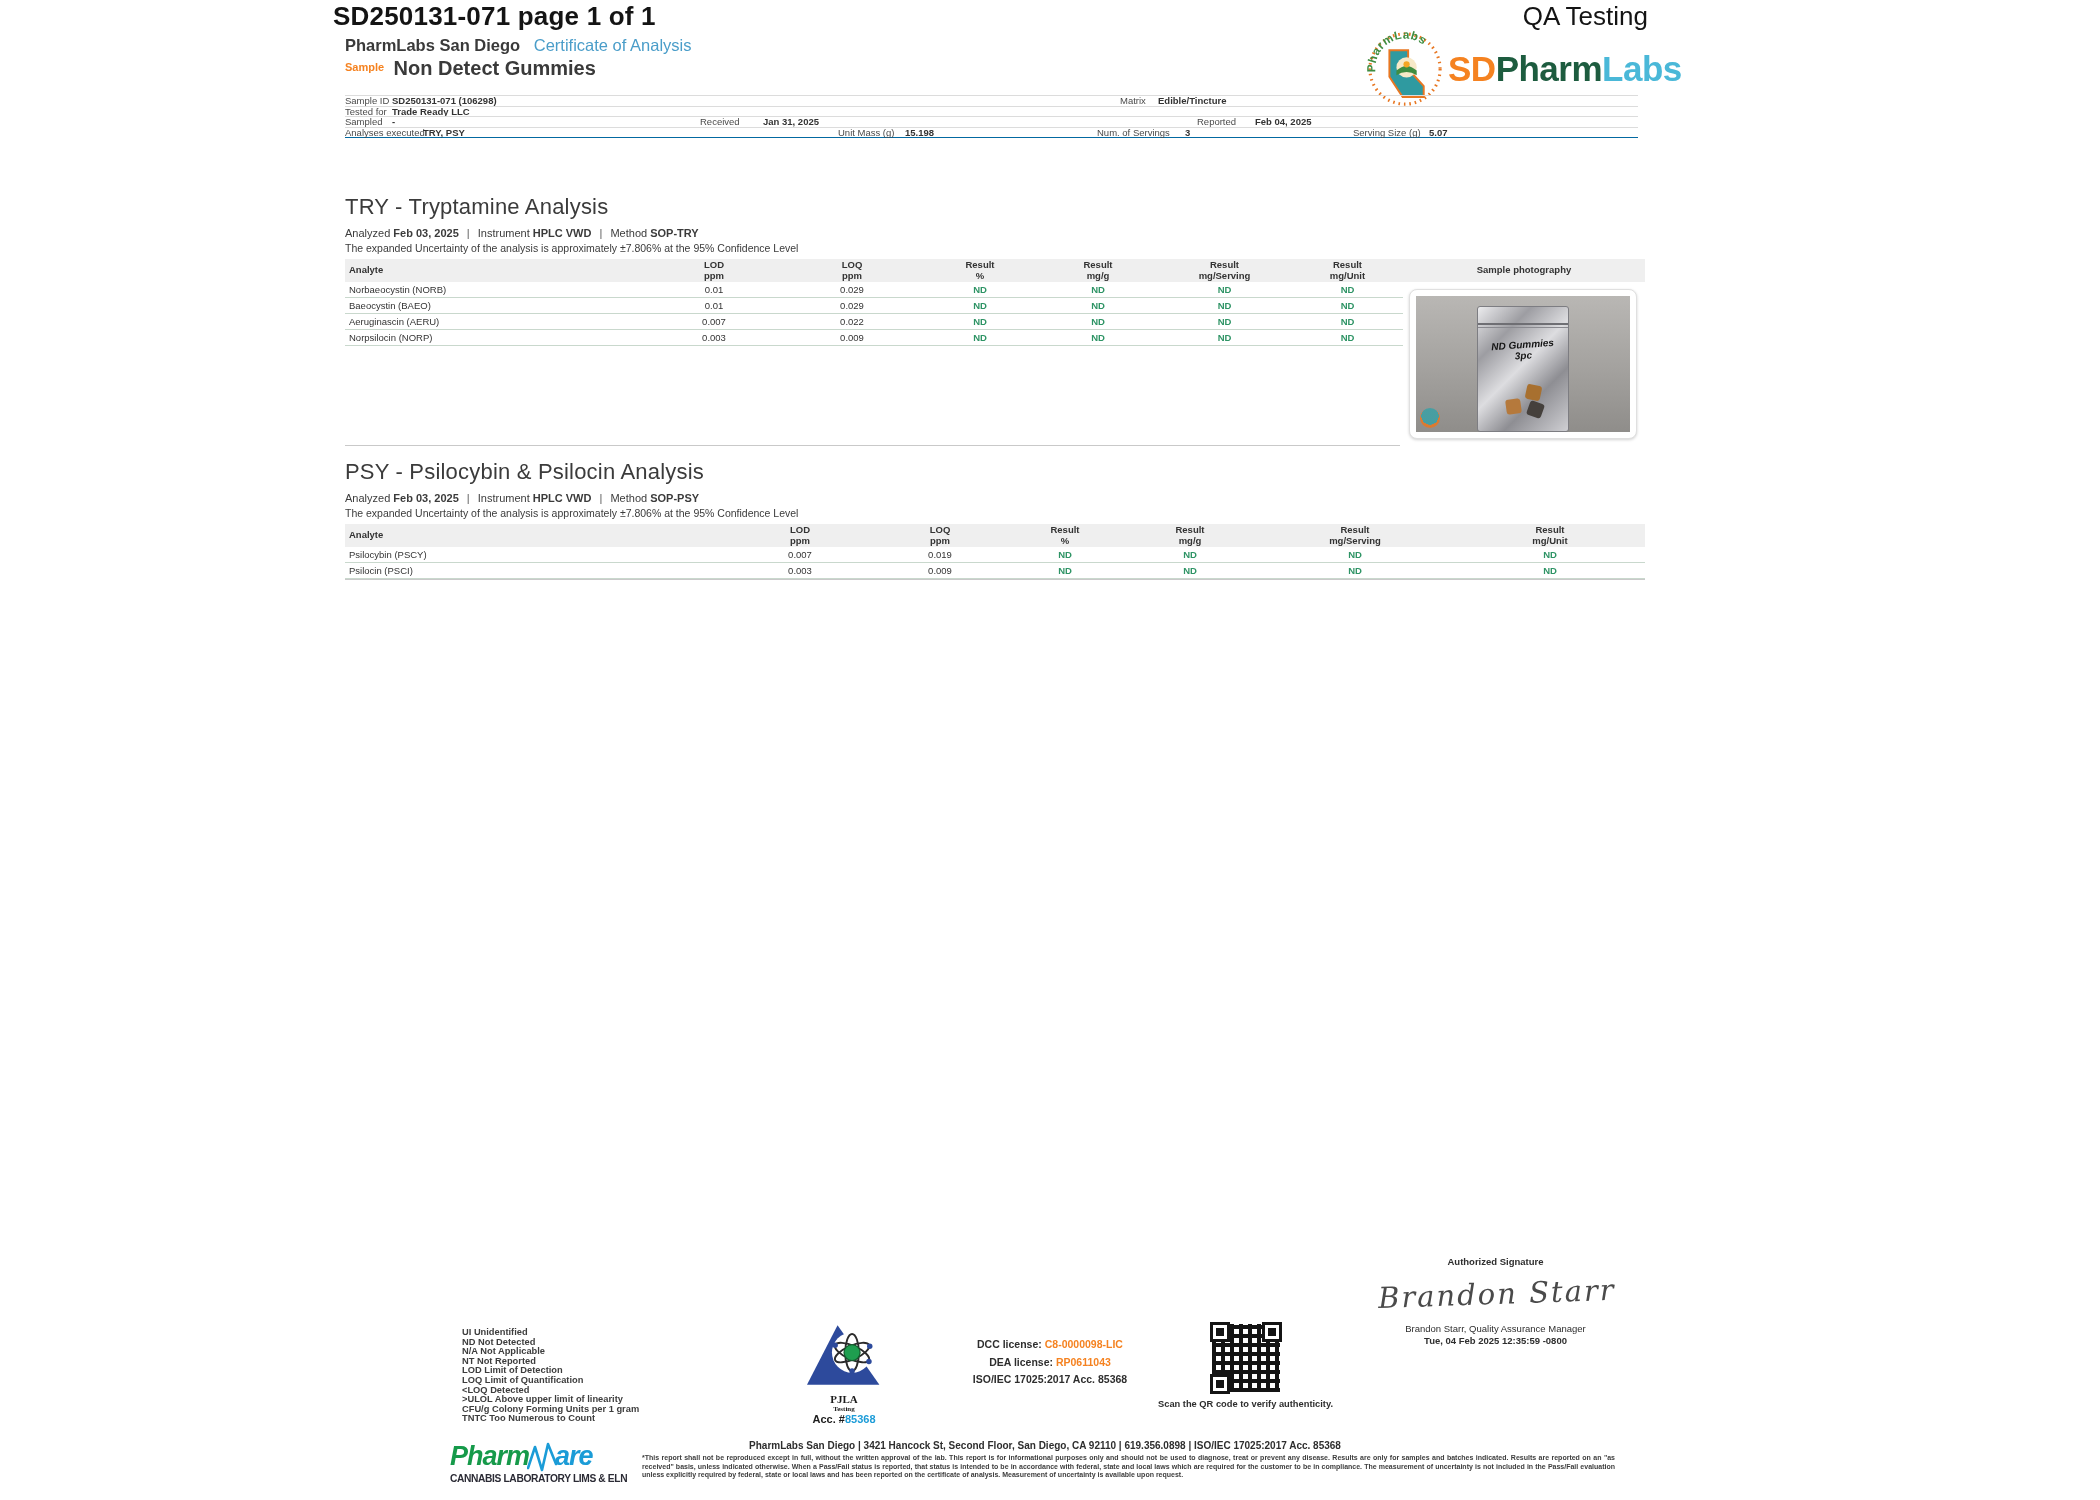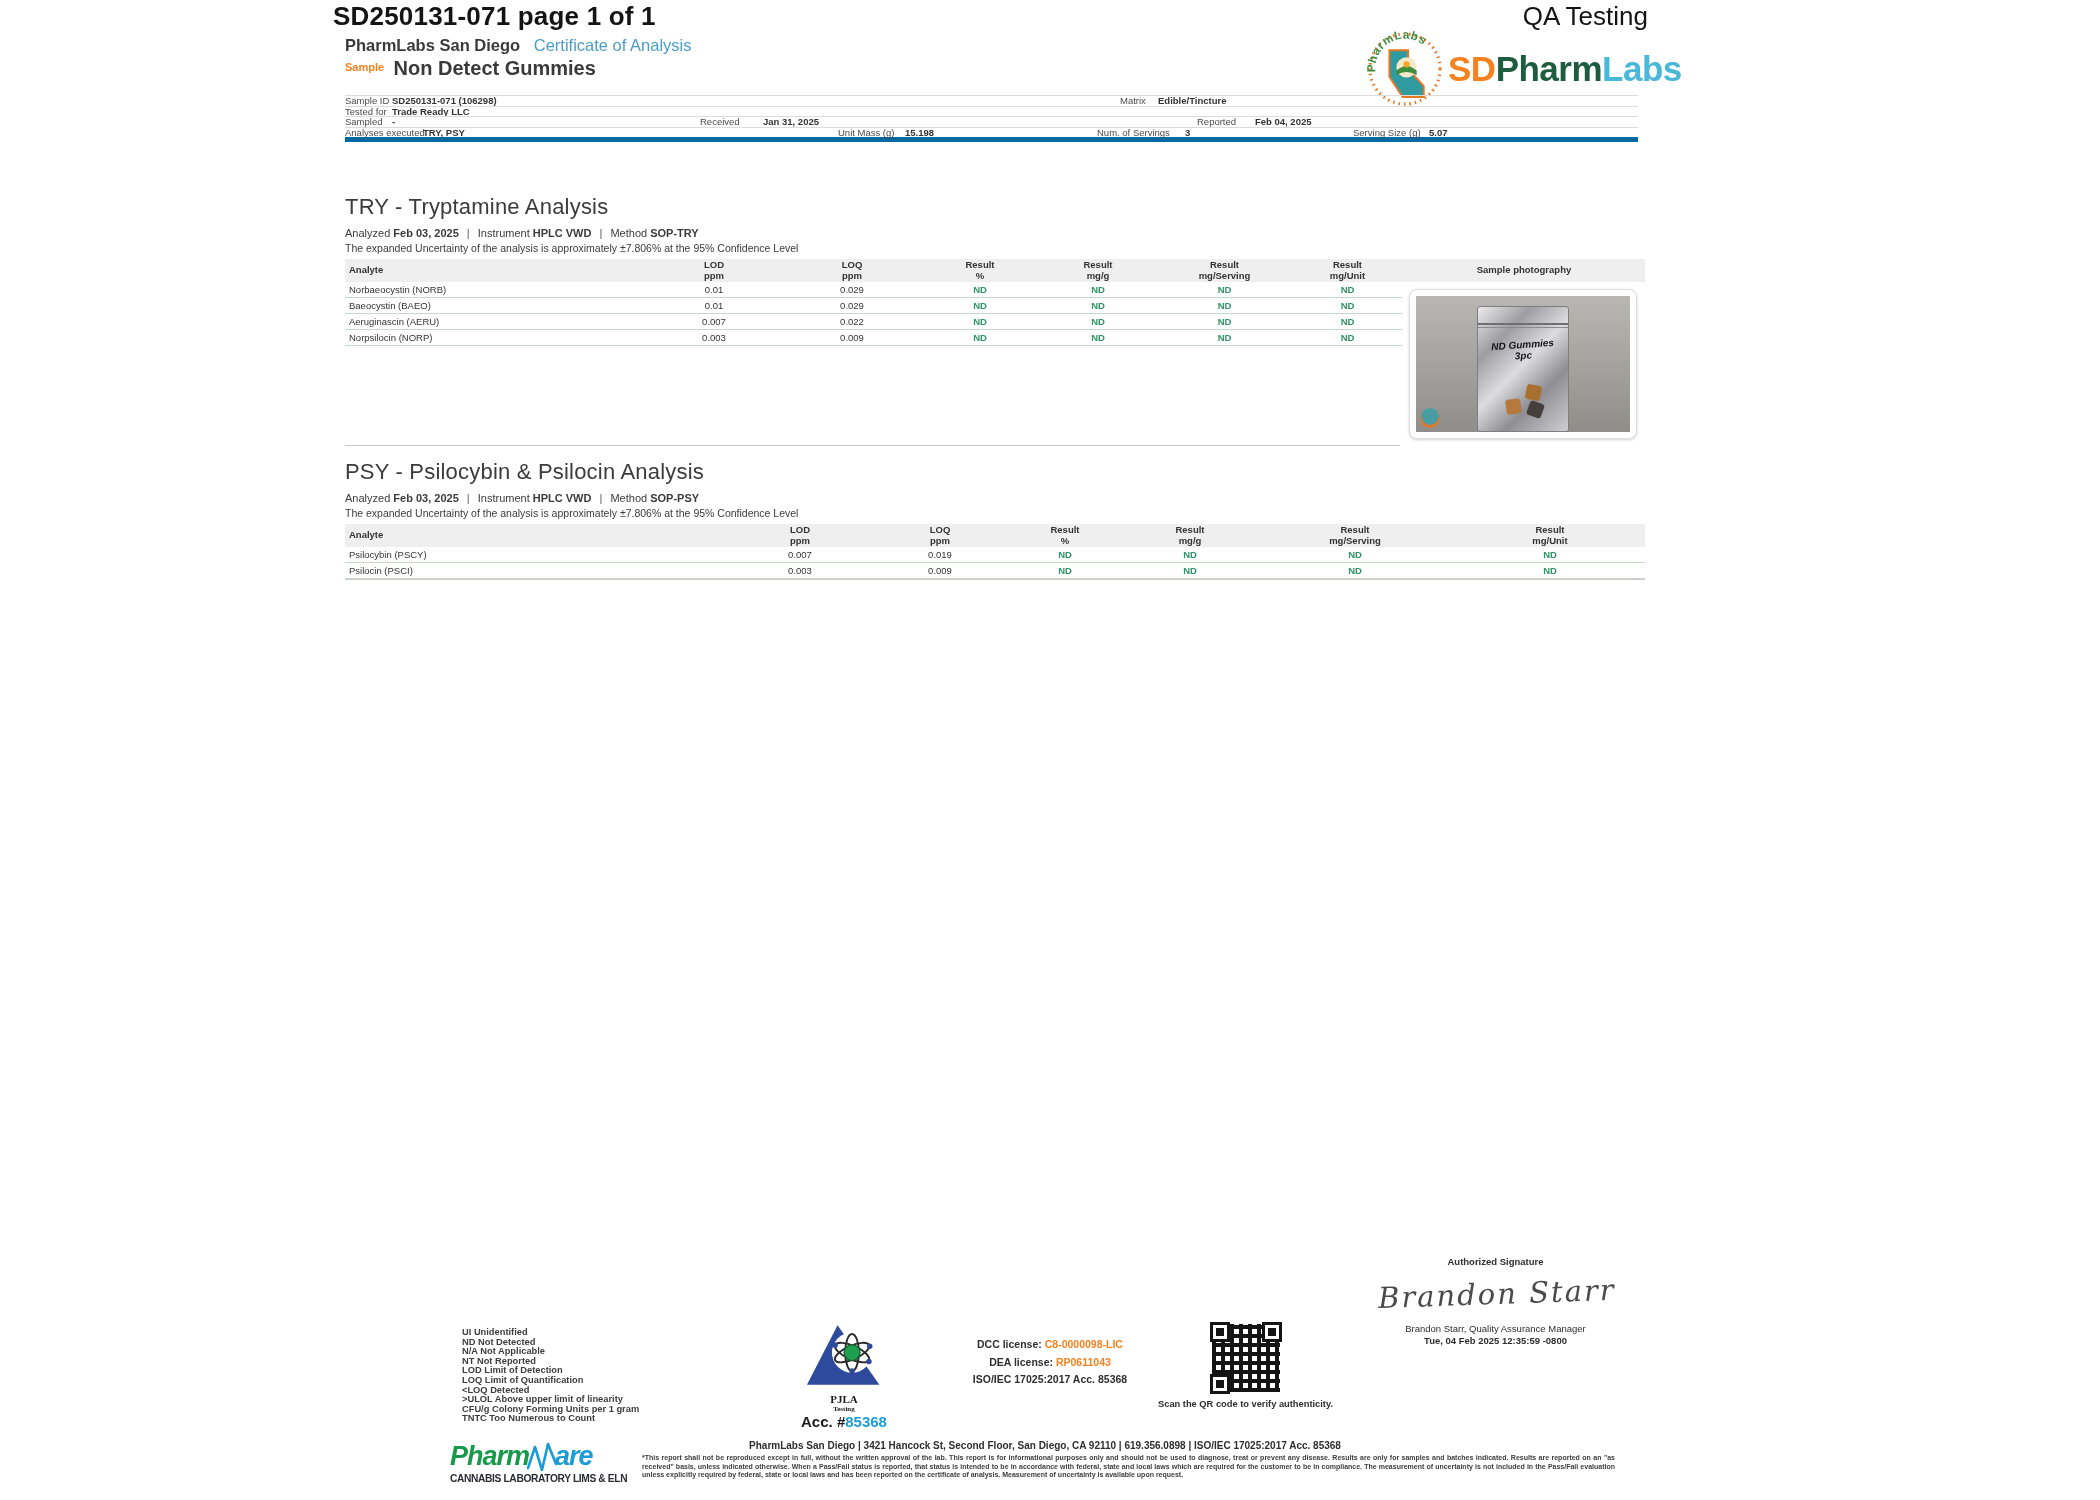--- a/index.html
+++ b/index.html
@@ -19,21 +19,21 @@
 
   
   .sd-logo { position:absolute; left:1366px; top:30px; display:flex; align-items:center; }
   .sd-emblem { width:78px; height:78px; }
   .sd-word { font-size:35px; font-weight:700; margin-left:4px; letter-spacing:-.5px; }
   .sd-word .sd { color:#f58220; }
   .sd-word .ph { color:#1d5c3f; }
   .sd-word .lb { color:#4ab8d8; }
 
   
-  .info-block { position:absolute; left:345px; top:95px; width:1293px; font-size:9.5px; border-bottom:5px solid #0369a1; }
+  .info-block { position:absolute; left:345px; top:95px; width:1293px; font-size:9.5px; border-bottom:1px solid #0369a1; }
   .info-row { position:relative; height:10.5px; line-height:10.5px; border-top:1px solid #dcdcdc; }
   .info-row span { position:absolute; white-space:nowrap; }
   .il { color:#4a4a4a; }
   .iv { font-weight:700; color:#333; }
 
   
   .section { position:absolute; left:345px; width:1300px; }
   .sec-title { font-size:22px; font-weight:500; color:#3b3b3b; letter-spacing:.2px; }
   .sec-meta { margin-top:7px; font-size:11px; color:#3b3b3b; }
   .sec-meta b { font-weight:700; }
@@ -75,21 +75,21 @@
   .photo-wm { position:absolute; left:4px; bottom:4px; width:20px; height:20px; border-radius:50%;
               background:radial-gradient(circle at 50% 40%, #3aa0a5 0 55%, #e87722 56% 100%); opacity:.85; }
 
   
   .legend { position:absolute; left:462px; top:1328px; font-size:9.3px; line-height:9.6px; font-weight:600; color:#3d3d3d; }
   .legend div { white-space:nowrap; }
 
   .pjla { position:absolute; left:785px; top:1322px; width:118px; text-align:center; }
   .pjla-name { font-size:11px; font-weight:700; color:#1c1c1c; margin-top:1px; font-family:"Liberation Serif", serif; }
   .pjla-sub { font-size:7px; font-weight:700; color:#1c1c1c; font-family:"Liberation Serif", serif; }
-  .pjla-acc { font-size:15px; font-weight:700; color:#1c1c1c; }
+  .pjla-acc { font-size:11px; font-weight:700; color:#1c1c1c; }
   .pjla-acc .accno { color:#1c9cd8; }
 
   .licenses { position:absolute; left:935px; top:1336px; width:230px; text-align:center;
               font-size:10.5px; font-weight:700; color:#2e2e2e; line-height:17.5px; }
   .lic-val { color:#f58220; }
 
   .qr-wrap { position:absolute; left:1153px; top:1318px; width:185px; text-align:center; }
   .qr { position:relative; width:80px; height:80px; margin:0 auto; background:#fff; border:2px solid #fff; }
   .qr-pattern { position:absolute; inset:4px;
       background-image:

